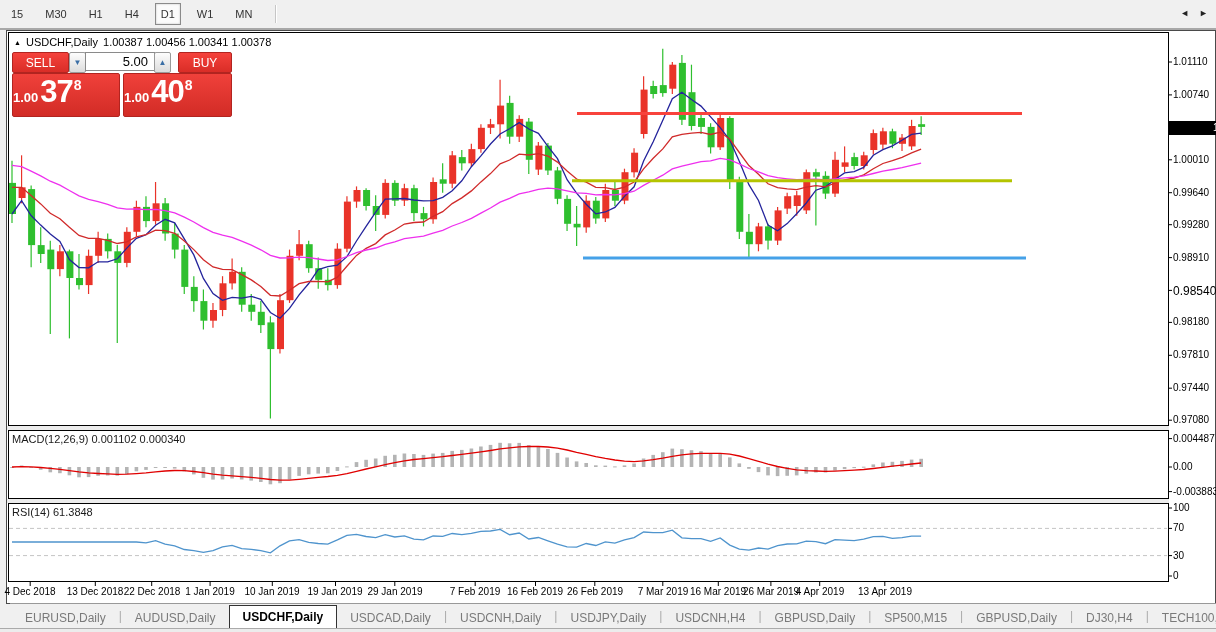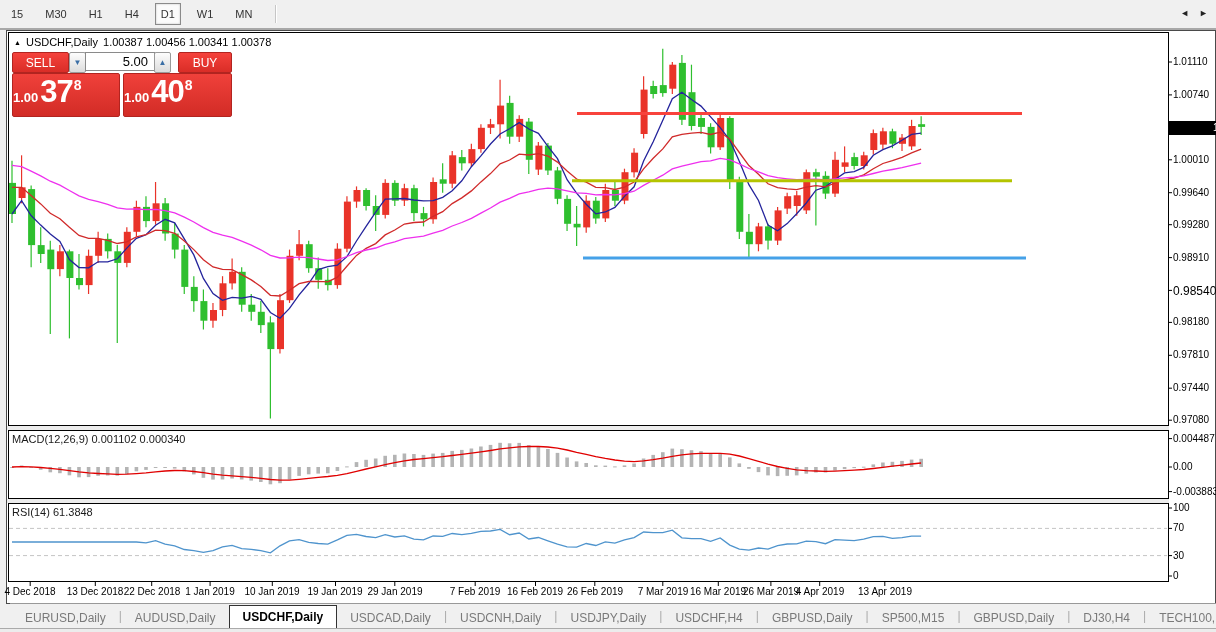--- a/index.html
+++ b/index.html
@@ -463,21 +463,21 @@
       <div class="tab">EURUSD,Daily</div>
       <span class="tab-sep">|</span>
       <div class="tab">AUDUSD,Daily</div>
       <div class="tab active">USDCHF,Daily</div>
       <div class="tab">USDCAD,Daily</div>
       <span class="tab-sep">|</span>
       <div class="tab">USDCNH,Daily</div>
       <span class="tab-sep">|</span>
       <div class="tab">USDJPY,Daily</div>
       <span class="tab-sep">|</span>
-      <div class="tab">USDCHF,H4</div>
+      <div class="tab">USDCNH,H4</div>
       <span class="tab-sep">|</span>
       <div class="tab">GBPUSD,Daily</div>
       <span class="tab-sep">|</span>
       <div class="tab">SP500,M15</div>
       <span class="tab-sep">|</span>
       <div class="tab">GBPUSD,Daily</div>
       <span class="tab-sep">|</span>
       <div class="tab">DJ30,H4</div>
       <span class="tab-sep">|</span>
       <div class="tab">TECH100,H1</div>

